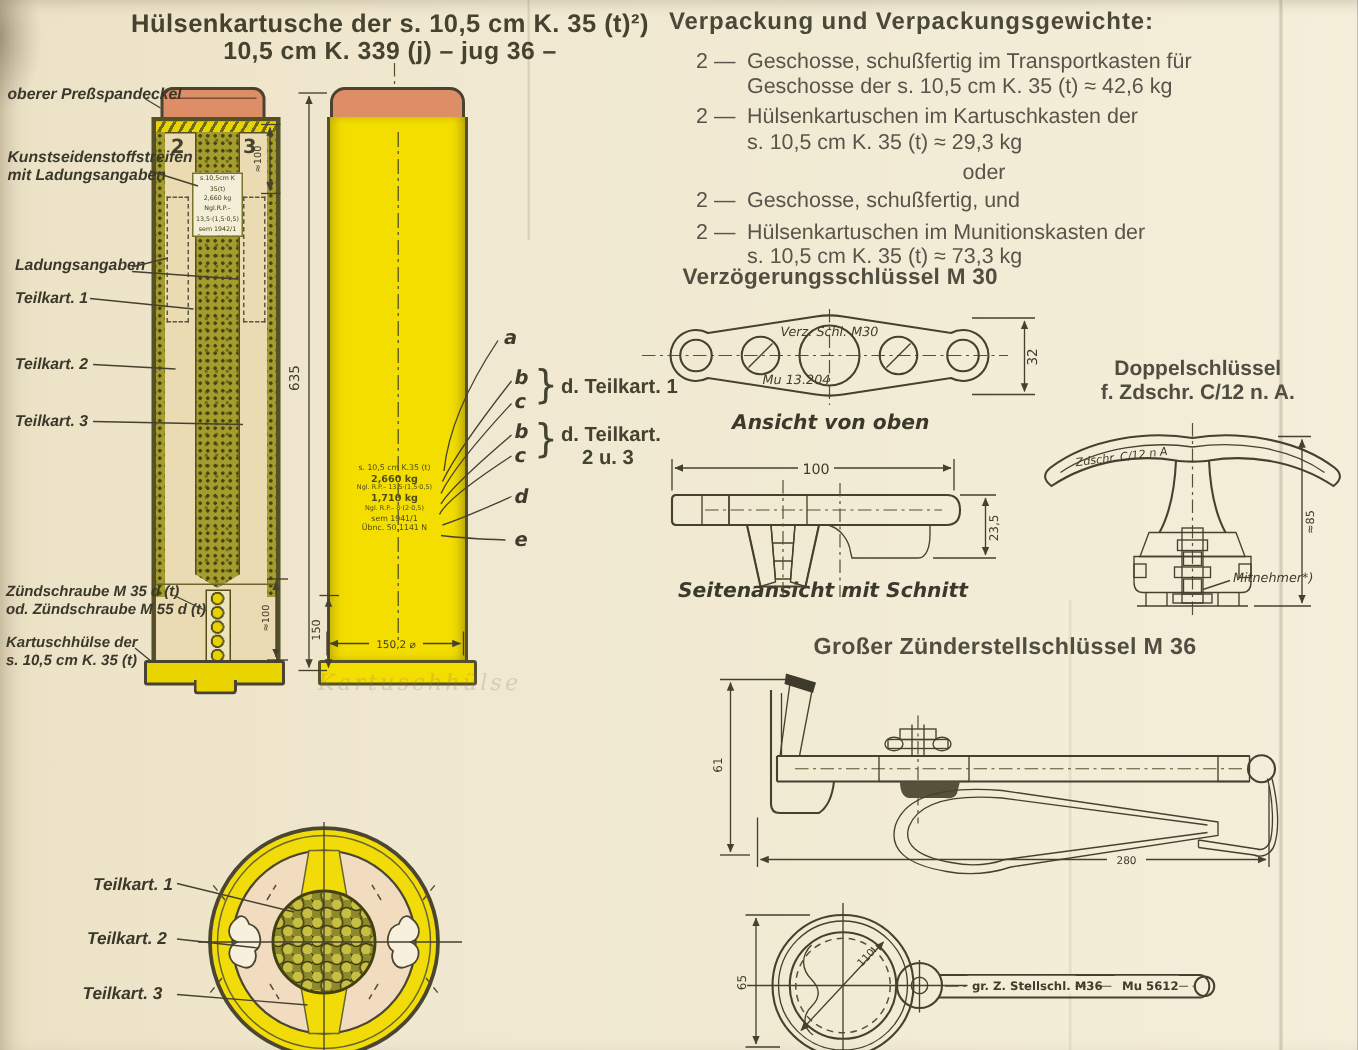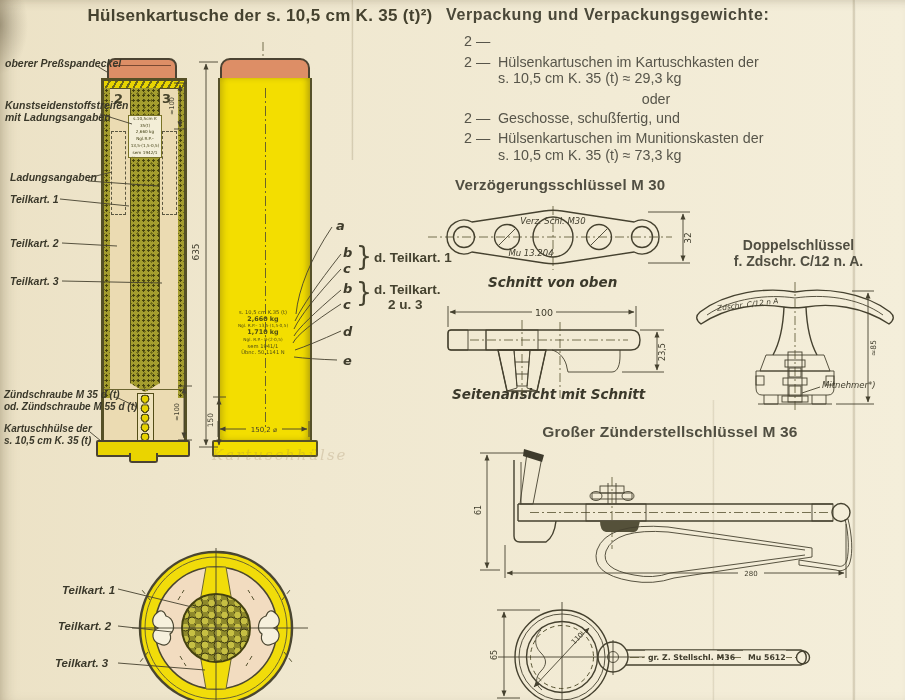--- a/index.html
+++ b/index.html
@@ -79,20 +79,21 @@
 </head>
 <body>
 
 <div id="stage">
 
   <div class="crease" style="left:351px;height:160px;width:3px;background:linear-gradient(to right,rgba(120,105,70,0),rgba(120,105,70,.22),rgba(255,255,245,.25));"></div>
   <div class="crease" style="left:852px;height:700px;width:4px;background:linear-gradient(to right,rgba(120,105,70,0),rgba(120,105,70,.3),rgba(255,255,245,.3));"></div>
   <div class="crease" style="left:712px;top:400px;height:300px;width:3px;background:linear-gradient(to right,rgba(120,105,70,0),rgba(120,105,70,.15),rgba(255,255,245,.2));"></div>
 
   <div class="abs ptitle" style="left:70px;top:6px;width:380px;">Hülsenkartusche der s. 10,5 cm K. 35 (t)²)</div>
+  <div class="abs ptitle" style="left:70px;top:25px;width:380px;font-size:16.5px;">10,5 cm K. 339 (j) – jug 36 –</div>
 
   <div class="abs" id="c1cap"></div>
   <div class="abs" id="c1body">
     <div class="abs" id="c1zig"></div>
     <div class="abs speckle" id="c1lw"></div>
     <div class="abs speckle" id="c1rw"></div>
     <div class="abs speckle" id="c1pow"></div>
     <span class="segnum" style="left:10px;top:10px;">2</span>
     <span class="segnum" style="left:58px;top:10px;">3</span>
     <div class="abs" id="c1strip">
@@ -123,41 +124,42 @@
     <div class="mk-a">sem 1941/1</div>
     <div class="mk-a">Übnc. 50.1141 N</div>
   </div>
   <div class="abs" id="c2base"></div>
   <div class="abs" id="ghost">Kartuschhülse</div>
 
   <div class="abs pk" style="left:446px;top:6px;width:455px;">
     <div class="pk-h">Verpackung und Verpackungsgewichte:</div>
     <div class="pk-item">
       <span class="pfx">2 —</span>
-      <br>
+      <span>Geschosse, schußfertig im Transportkasten für</span><br>
+      <span>Geschosse der s. 10,5 cm K. 35 (t) ≈ 42,6 kg</span>
     </div>
     <div class="pk-item">
       <span class="pfx">2 —</span>
       <span>Hülsenkartuschen im Kartuschkasten der</span><br>
       <span>s. 10,5 cm K. 35 (t) ≈ 29,3 kg</span>
     </div>
     <div class="pk-oder">oder</div>
     <div class="pk-item">
       <span class="pfx">2 —</span>
       <span>Geschosse, schußfertig, und</span>
     </div>
     <div class="pk-item">
       <span class="pfx">2 —</span>
       <span>Hülsenkartuschen im Munitionskasten der</span><br>
       <span>s. 10,5 cm K. 35 (t) ≈ 73,3 kg</span>
     </div>
   </div>
 
   <div class="abs sect-h" style="left:455px;top:176px;">Verzögerungsschlüssel M 30</div>
-  <div class="abs cap" style="left:488px;top:274px;">Schnitt von oben</div>
+  <div class="abs cap" style="left:488px;top:274px;">Ansicht von oben</div>
   <div class="abs cap" style="left:452px;top:386px;">Seitenansicht mit Schnitt</div>
   <div class="abs heading-2l" style="left:706px;top:237px;width:185px;">
     <div>Doppelschlüssel</div>
       <div>f. Zdschr. C/12 n. A.</div>
   </div>
   <div class="abs sect-h" style="left:520px;top:423px;width:300px;text-align:center;font-size:15.5px;">Großer Zünderstellschlüssel M 36</div>
 
   <div class="abs hw" style="left:5px;top:57px;">oberer Preßspandeckel</div>
   <div class="abs hw" style="left:5px;top:99px;">Kunstseidenstoffstreifen</div>
   <div class="abs hw" style="left:5px;top:111px;">mit Ladungsangaben</div>

